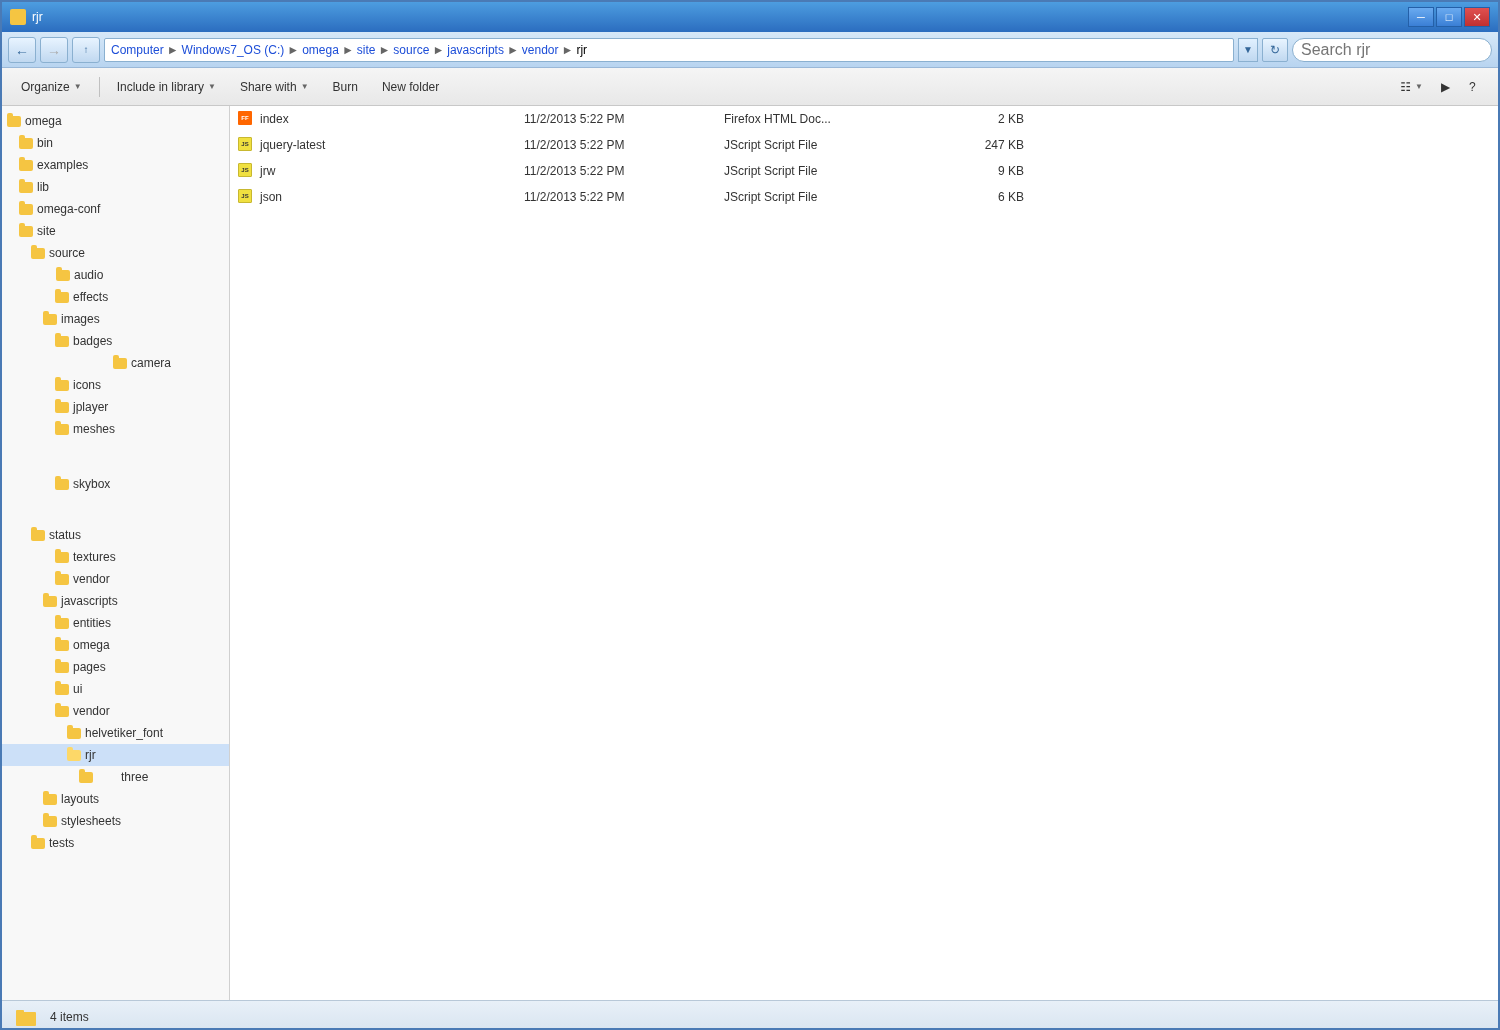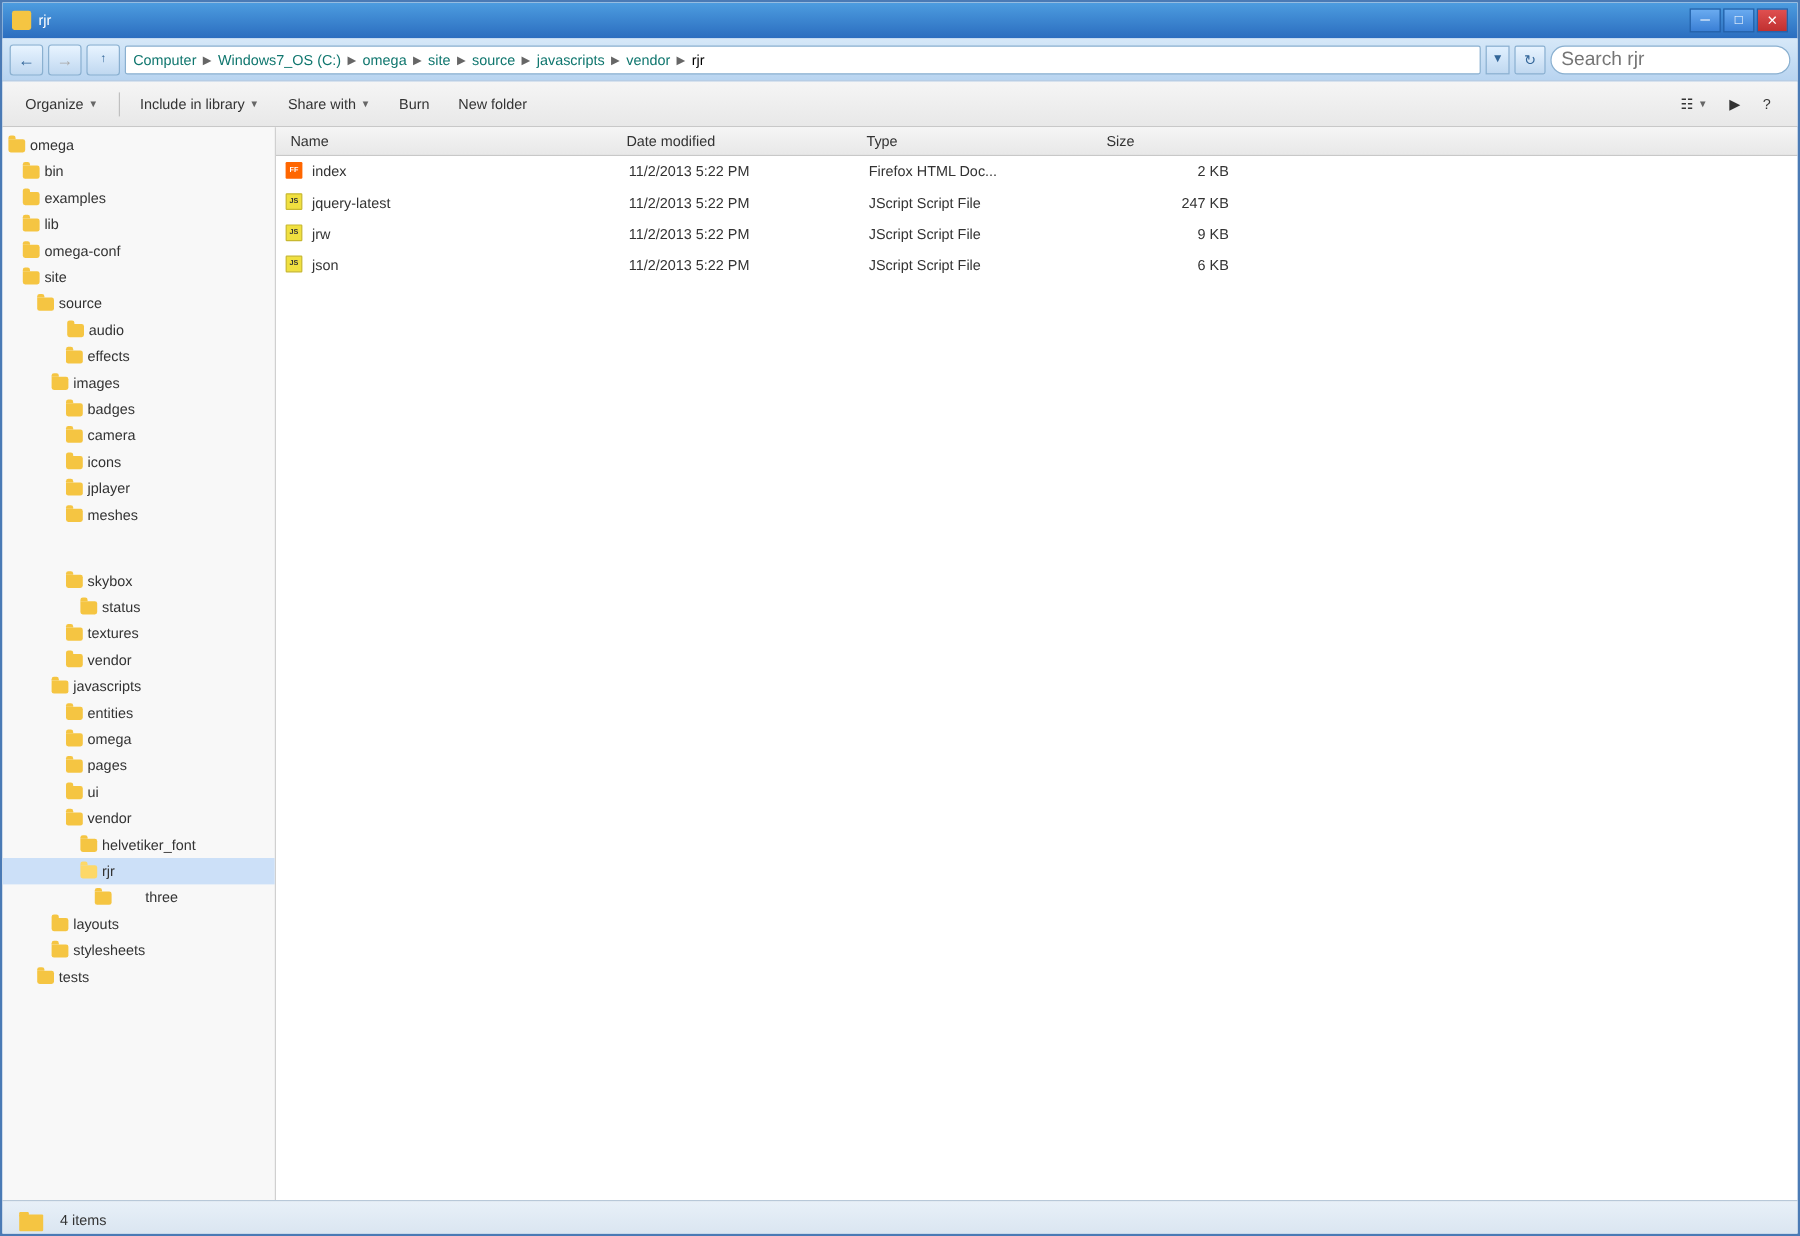--- a/index.html
+++ b/index.html
@@ -85,21 +85,21 @@
       background: white;
       border: 1px solid #8ab0d0;
       border-radius: 2px;
       display: flex;
       align-items: center;
       padding: 0 6px;
       font-size: 12px;
       color: #003399;
     }
     .breadcrumb-item {
-      color: #0f766e;
+      color: #1d4ed8;
       cursor: pointer;
     }
     .breadcrumb-sep { color: #666; margin: 0 3px; }
     .breadcrumb-current { color: #000; font-weight: normal; }
     .addr-dropdown {
       width: 20px;
       height: 24px;
       background: linear-gradient(to bottom, #e0f0ff, #c0d8f0);
       border: 1px solid #8ab0d0;
       display: flex;
@@ -466,21 +466,21 @@
           <span class="folder-icon"></span>
         </span>
         <span class="tree-label">images</span>
       </div>
       <div class="tree-item" style="padding-left: 52px;">
         <span class="tree-icon">
           <span class="folder-icon"></span>
         </span>
         <span class="tree-label">badges</span>
       </div>
-      <div class="tree-item" style="padding-left: 52px;">
+      <div class="tree-item" style="padding-left: 52px; justify-content: center;">
         <span class="tree-icon">
           <span class="folder-icon"></span>
         </span>
         <span class="tree-label">camera</span>
       </div>
       <div class="tree-item" style="padding-left: 52px;">
         <span class="tree-icon">
           <span class="folder-icon"></span>
         </span>
         <span class="tree-label">icons</span>
@@ -496,128 +496,114 @@
           <span class="folder-icon"></span>
         </span>
         <span class="tree-label">meshes</span>
       </div>
       <div class="tree-item" style="padding-left: 52px; margin-top: 33px;">
         <span class="tree-icon">
           <span class="folder-icon"></span>
         </span>
         <span class="tree-label">skybox</span>
       </div>
+      <div class="tree-item" style="padding-left: 28px; margin-top: 29px;">
+        <span class="tree-icon">
+          <span class="folder-icon"></span>
+        </span>
+        <span class="tree-label">status</span>
+      </div>
+      <div class="tree-item" style="padding-left: 52px;">
+        <span class="tree-icon">
+          <span class="folder-icon"></span>
+        </span>
+        <span class="tree-label">textures</span>
+      </div>
+      <div class="tree-item" style="padding-left: 52px;">
+        <span class="tree-icon">
+          <span class="folder-icon"></span>
+        </span>
+        <span class="tree-label">vendor</span>
+      </div>
+      <div class="tree-item" style="padding-left: 40px;">
+        <span class="tree-icon">
+          <span class="folder-icon"></span>
+        </span>
+        <span class="tree-label">javascripts</span>
+      </div>
+      <div class="tree-item" style="padding-left: 52px;">
+        <span class="tree-icon">
+          <span class="folder-icon"></span>
+        </span>
+        <span class="tree-label">entities</span>
+      </div>
+      <div class="tree-item" style="padding-left: 52px;">
+        <span class="tree-icon">
+          <span class="folder-icon"></span>
+        </span>
+        <span class="tree-label">omega</span>
+      </div>
+      <div class="tree-item" style="padding-left: 52px;">
+        <span class="tree-icon">
+          <span class="folder-icon"></span>
+        </span>
+        <span class="tree-label">pages</span>
+      </div>
+      <div class="tree-item" style="padding-left: 52px;">
+        <span class="tree-icon">
+          <span class="folder-icon"></span>
+        </span>
+        <span class="tree-label">ui</span>
+      </div>
+      <div class="tree-item" style="padding-left: 52px;">
+        <span class="tree-icon">
+          <span class="folder-icon"></span>
+        </span>
+        <span class="tree-label">vendor</span>
+      </div>
       <div class="tree-item" style="padding-left: 64px;">
         <span class="tree-icon">
           <span class="folder-icon"></span>
         </span>
-        <span class="tree-label">status</span>
-      </div>
-      <div class="tree-item" style="padding-left: 52px;">
-        <span class="tree-icon">
-          <span class="folder-icon"></span>
-        </span>
-        <span class="tree-label">textures</span>
-      </div>
-      <div class="tree-item" style="padding-left: 52px;">
-        <span class="tree-icon">
-          <span class="folder-icon"></span>
-        </span>
-        <span class="tree-label">vendor</span>
+        <span class="tree-label">helvetiker_font</span>
+      </div>
+      <div class="tree-item selected" style="padding-left: 64px;">
+        <span class="tree-icon">
+          <span class="folder-icon open"></span>
+        </span>
+        <span class="tree-label">rjr</span>
+      </div>
+      <div class="tree-item" style="padding-left: 76px; gap: 24px;">
+        <span class="tree-icon">
+          <span class="folder-icon"></span>
+        </span>
+        <span class="tree-label">three</span>
       </div>
       <div class="tree-item" style="padding-left: 40px;">
         <span class="tree-icon">
           <span class="folder-icon"></span>
         </span>
-        <span class="tree-label">javascripts</span>
-      </div>
-      <div class="tree-item" style="padding-left: 52px;">
-        <span class="tree-icon">
-          <span class="folder-icon"></span>
-        </span>
-        <span class="tree-label">entities</span>
-      </div>
-      <div class="tree-item" style="padding-left: 52px;">
-        <span class="tree-icon">
-          <span class="folder-icon"></span>
-        </span>
-        <span class="tree-label">omega</span>
-      </div>
-      <div class="tree-item" style="padding-left: 52px;">
-        <span class="tree-icon">
-          <span class="folder-icon"></span>
-        </span>
-        <span class="tree-label">pages</span>
-      </div>
-      <div class="tree-item" style="padding-left: 52px;">
-        <span class="tree-icon">
-          <span class="folder-icon"></span>
-        </span>
-        <span class="tree-label">ui</span>
-      </div>
-      <div class="tree-item" style="padding-left: 52px;">
-        <span class="tree-icon">
-          <span class="folder-icon"></span>
-        </span>
-        <span class="tree-label">vendor</span>
-      </div>
-      <div class="tree-item" style="padding-left: 64px;">
-        <span class="tree-icon">
-          <span class="folder-icon"></span>
-        </span>
-        <span class="tree-label">helvetiker_font</span>
-      </div>
-      <div class="tree-item selected" style="padding-left: 64px;">
-        <span class="tree-icon">
-          <span class="folder-icon open"></span>
-        </span>
-        <span class="tree-label">rjr</span>
-      </div>
-      <div class="tree-item" style="padding-left: 76px; gap: 24px;">
-        <span class="tree-icon">
-          <span class="folder-icon"></span>
-        </span>
-        <span class="tree-label">three</span>
+        <span class="tree-label">layouts</span>
       </div>
       <div class="tree-item" style="padding-left: 40px;">
         <span class="tree-icon">
           <span class="folder-icon"></span>
         </span>
-        <span class="tree-label">layouts</span>
-      </div>
-      <div class="tree-item" style="padding-left: 40px;">
-        <span class="tree-icon">
-          <span class="folder-icon"></span>
-        </span>
         <span class="tree-label">stylesheets</span>
       </div>
       <div class="tree-item" style="padding-left: 28px;">
         <span class="tree-icon">
           <span class="folder-icon"></span>
         </span>
         <span class="tree-label">tests</span>
       </div>
     </div>
 
   <div class="file-area">
 
-    <div class="file-list-header">
-      <div class="col-header col-name">
-        <span>Name</span>
-      </div>
-      <div class="col-header col-date">
-        <span>Date modified</span>
-      </div>
-      <div class="col-header col-type">
-        <span>Type</span>
-      </div>
-      <div class="col-header col-size">
-        <span>Size</span>
-      </div>
-    </div>
 
     <div class="file-list" id="file-list">
     <div class="file-row">
           <div class="file-icon">
             <div style="width:14px;height:14px;background:#ff6600;border-radius:1px;display:flex;align-items:center;justify-content:center;font-size:6px;color:white;font-weight:bold;">FF</div>
           </div>
           <span class="file-name">index</span>
           <span class="file-date">11/2/2013 5:22 PM</span>
           <span class="file-type">Firefox HTML Doc...</span>
           <span class="file-size">2 KB</span>

